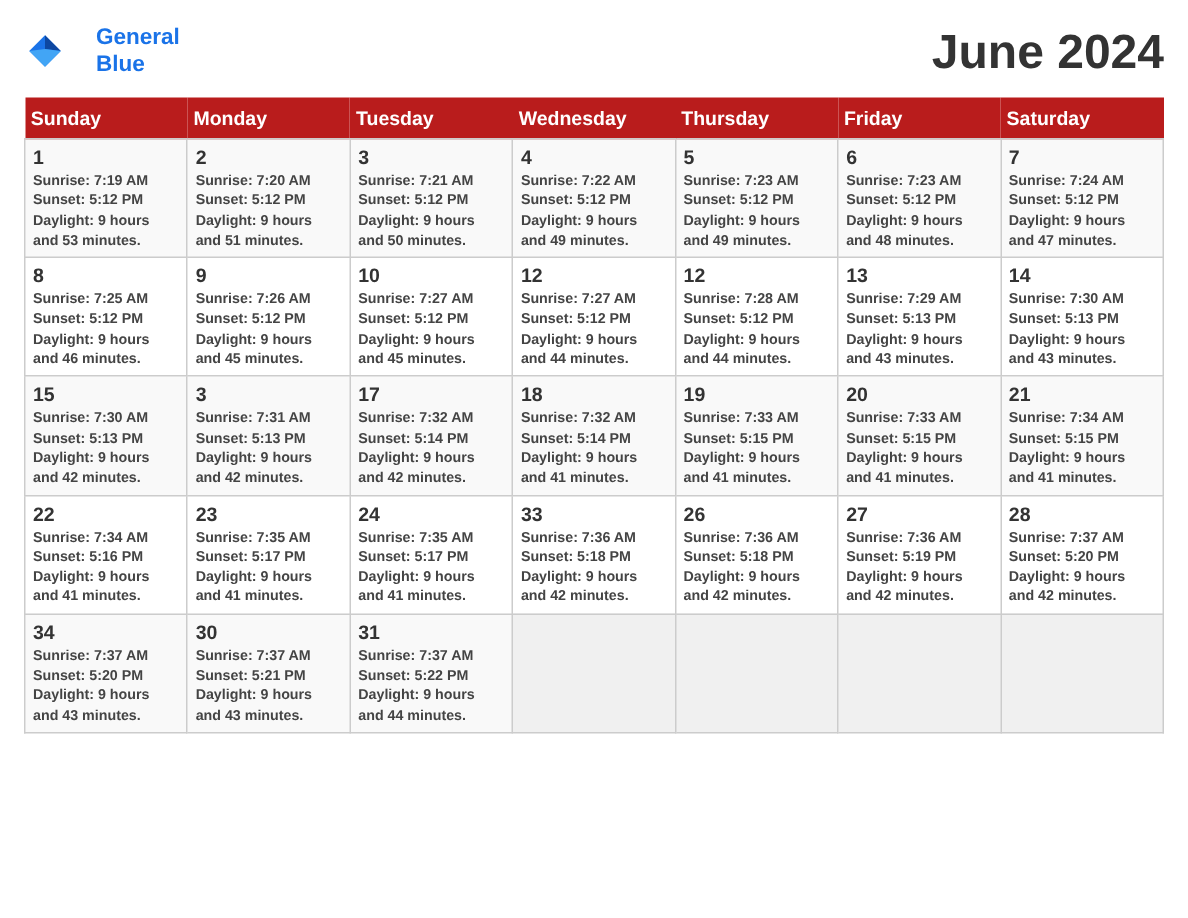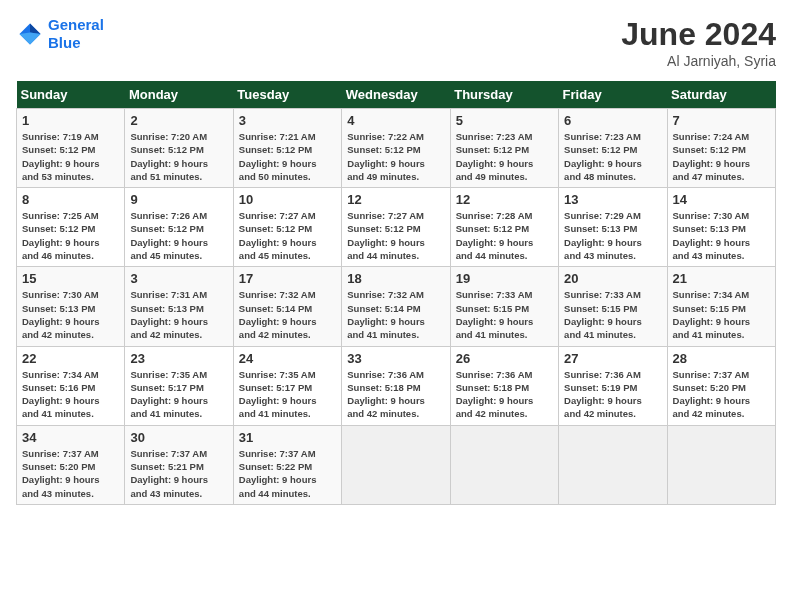--- a/index.html
+++ b/index.html
@@ -12,21 +12,21 @@
     }
     .header-area {
       display: flex;
       justify-content: space-between;
       align-items: flex-start;
       margin-bottom: 12px;
     }
     .logo {
       display: flex;
       align-items: center;
-      gap: 4px;
+      gap: 20px;
     }
     .logo-text {
       font-size: 15px;
       font-weight: bold;
       color: #333;
       line-height: 1.2;
     }
     .logo-text span {
       color: #1a73e8;
     }
@@ -45,21 +45,21 @@
     .location-title {
       font-size: 14px;
       color: #555;
     }
     table {
       width: 100%;
       border-collapse: collapse;
       font-size: 11px;
     }
     thead tr th {
-      background-color: #14532d;
+      background-color: #b91c1c;
       color: #fff;
       padding: 6px 4px;
       text-align: left;
       font-size: 13px;
       font-weight: bold;
     }
     tbody tr td {
       border: 1px solid #ccc;
       vertical-align: top;
       padding: 4px 5px;
@@ -100,21 +100,20 @@
       <polygon points="20,5 35,20 20,18" fill="#0d47a1"></polygon>
       <polygon points="20,18 35,20 20,35 5,20" fill="#42a5f5"></polygon>
     </svg>
     <div class="logo-text">
       <div><span>General</span></div>
       <div><span style="color:#1a73e8">Blue</span></div>
     </div>
   </div>
   <div class="title-area">
     <div class="month-title">June 2024</div>
-    <div class="location-title">Al Jarniyah, Syria</div>
   </div>
 </div>
 
 <table>
   <thead>
     <tr>
       <th>Sunday</th>
       <th>Monday</th>
       <th>Tuesday</th>
       <th>Wednesday</th>

